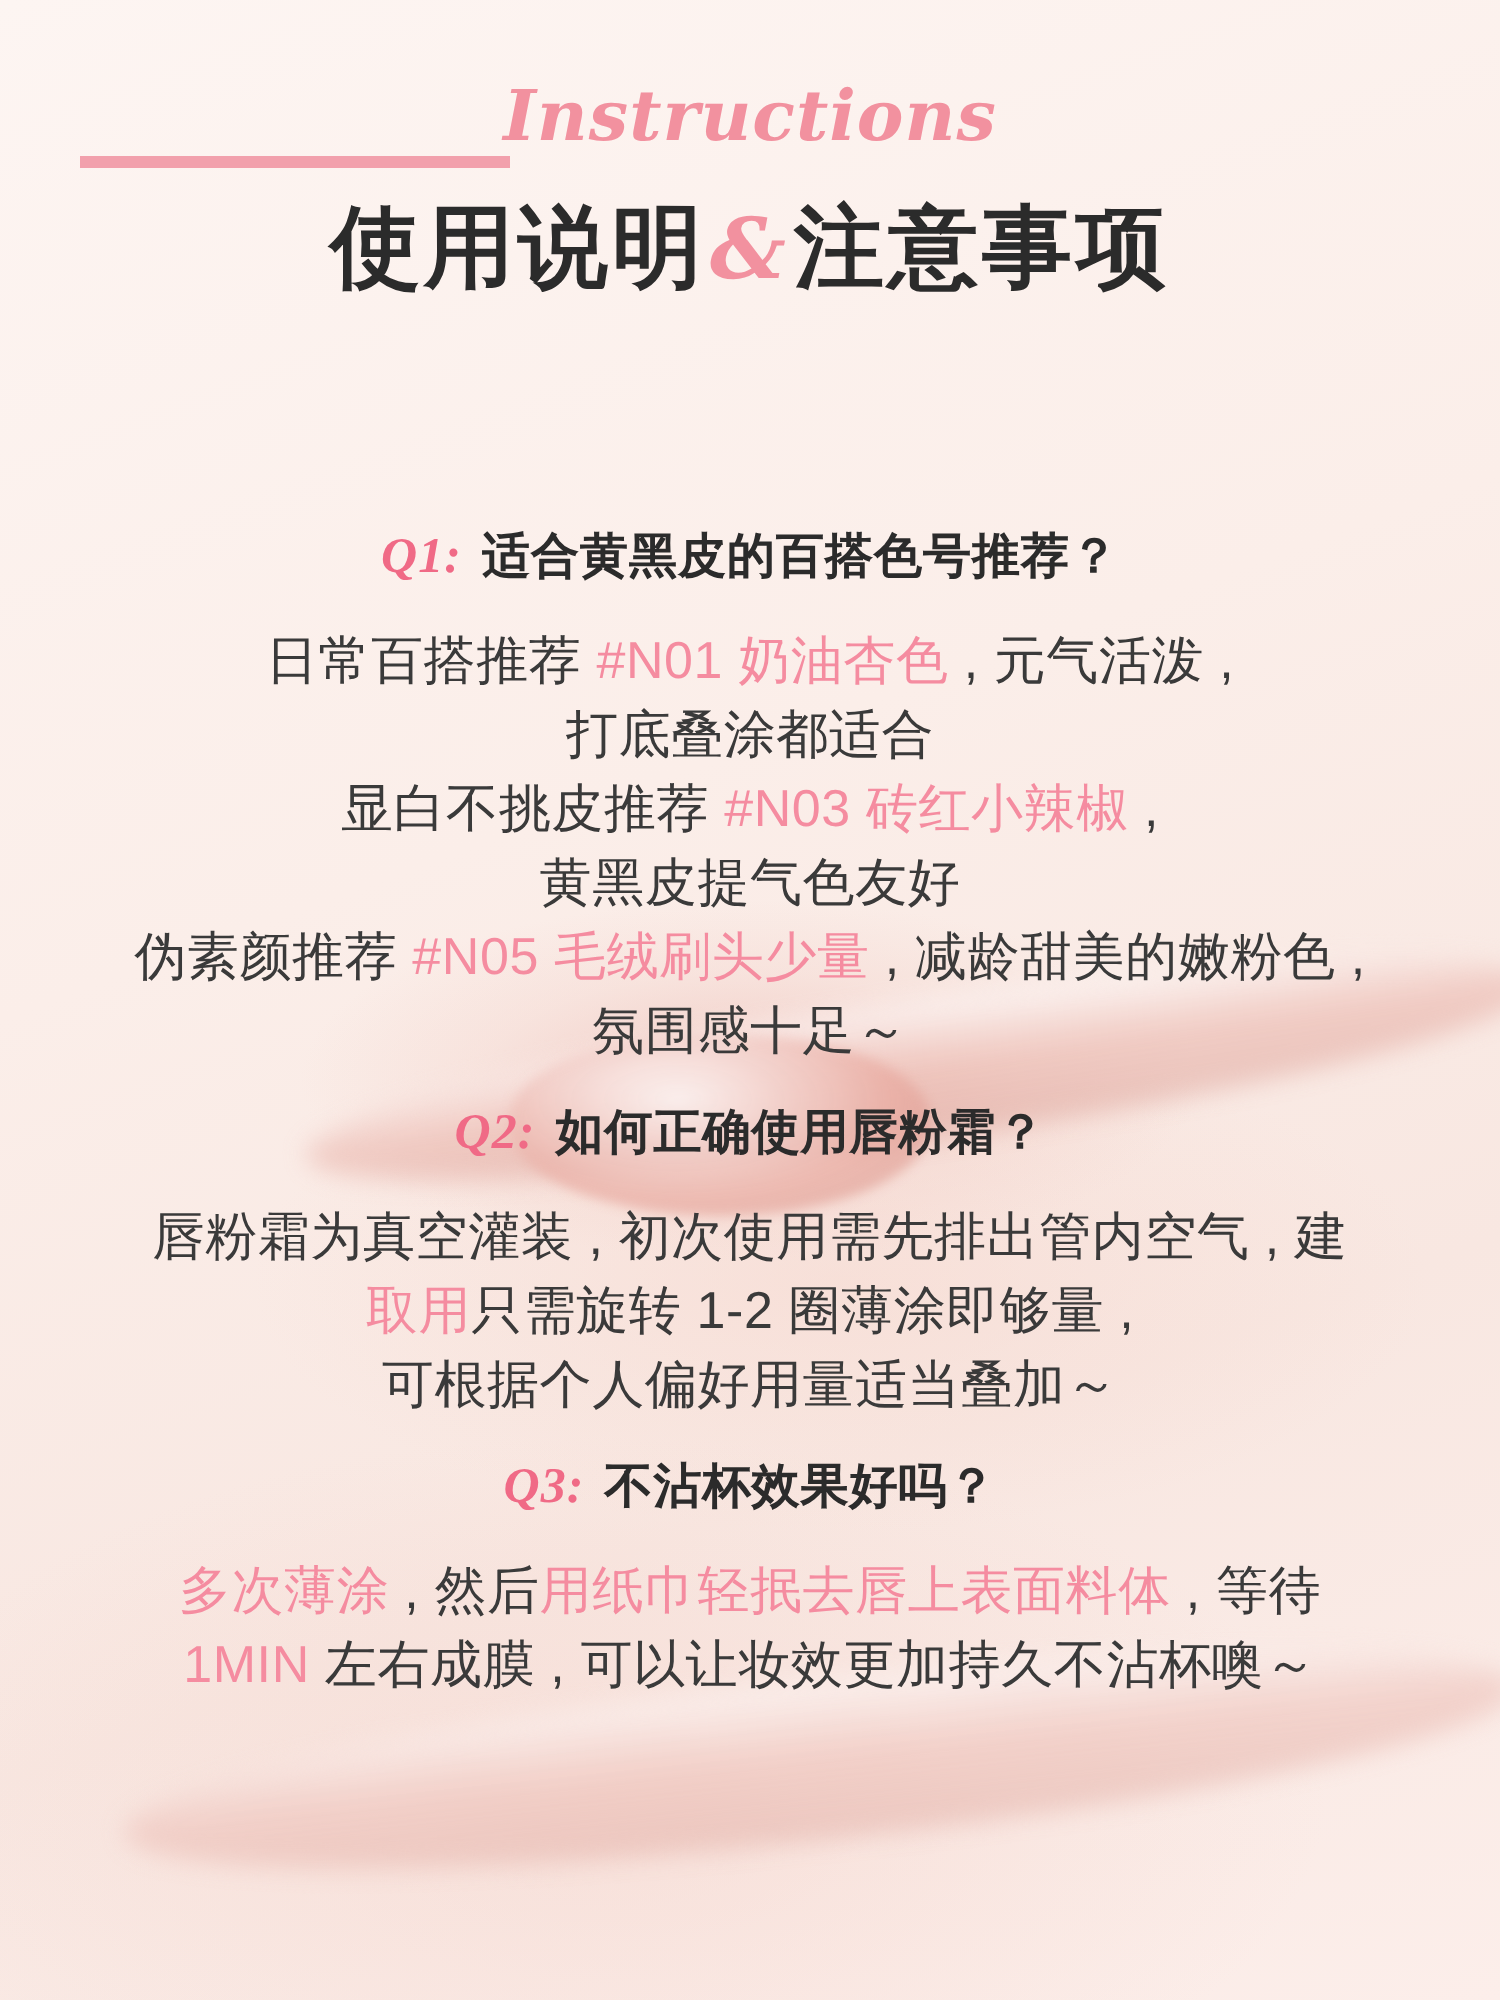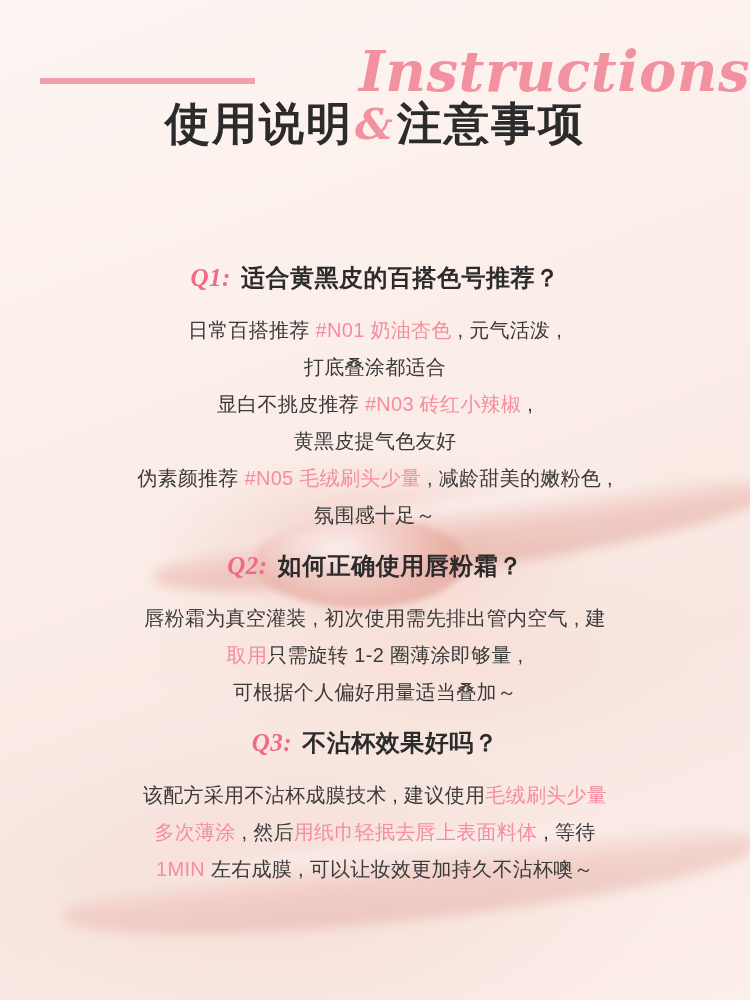--- a/index.html
+++ b/index.html
@@ -78,24 +78,24 @@
     height: 6px;
     background: #f2a0ac;
   }
   .title-en {
     position: absolute;
     left: 0; right: 0;
     top: 0;
     font-family: "DejaVu Serif", serif;
     font-weight: bold;
     font-style: italic;
-    font-size: 56px;
+    font-size: 35px;
     letter-spacing: 0.5px;
     color: #f2919f;
-    text-align: right;
+    text-align: center;
   }
   .title-cn {
     font-size: 45px;
     font-weight: bold;
     color: #2b2b2b;
     letter-spacing: 2px;
   }
   .title-cn .amp {
     color: #f2919f;
     font-family: "DejaVu Serif", serif;
@@ -124,21 +124,21 @@
   }
   .q-tag {
     color: #f06a86;
     font-family: Liberation Serif, serif;
     font-style: italic;
     font-weight: bold;
     font-size: 25px;
     margin-right: 10px;
   }
   .q-body {
-    font-size: 20px;
+    font-size: 26px;
     line-height: 37px;
     color: #3a3a3a;
     letter-spacing: 0.3px;
   }
   .hl {
     color: #f58ca0;
   }
   .q2 .q-body { padding: 0 12px; }
   .q3 .q-body { padding: 0 6px; }
 </style>
@@ -187,20 +187,19 @@
           <div><span class="hl">取用</span><span>只需旋转 1-2 圈薄涂即够量 ,</span></div>
           <div><span>可根据个人偏好用量适当叠加～</span></div>
         </div>
     </div>
 
     <div class="qa-block q3">
       <div class="q-head">
         <span class="q-tag">Q3:</span><span>不沾杯效果好吗？</span>
       </div>
       <div class="q-body">
-          <div><span>该配方采用不沾杯成膜技术 , 建议使用</span><span class="hl">毛绒刷头少量</span></div>
           <div><span class="hl">多次薄涂</span><span> , 然后</span><span class="hl">用纸巾轻抿去唇上表面料体</span><span> , 等待</span></div>
           <div><span class="hl">1MIN</span><span> 左右成膜 , 可以让妆效更加持久不沾杯噢～</span></div>
         </div>
     </div>
 
   </div>
 </div>
 
 </body></html>

